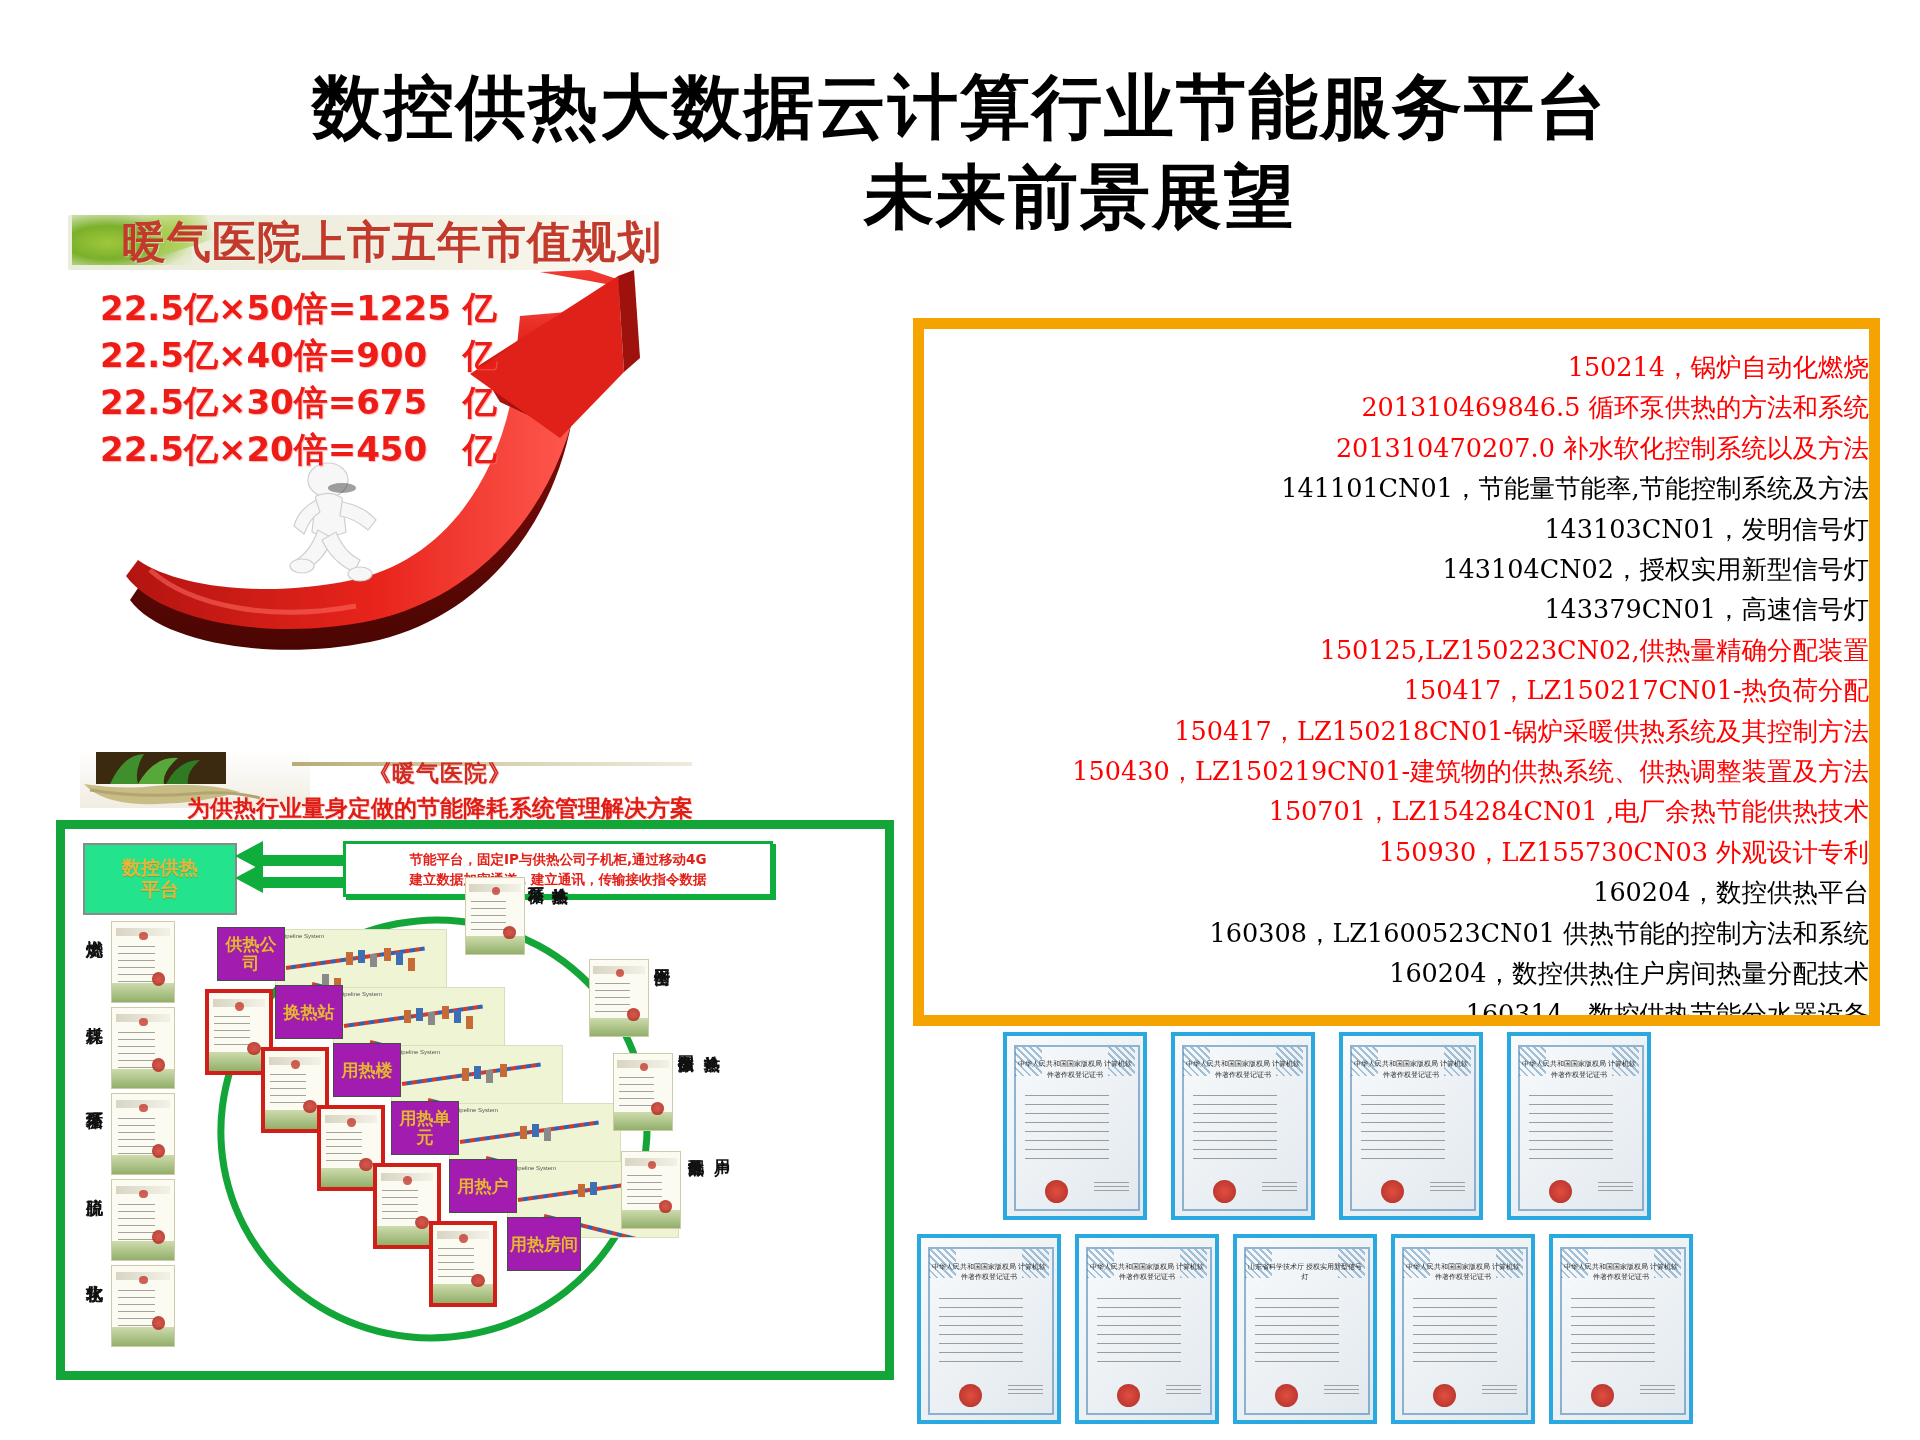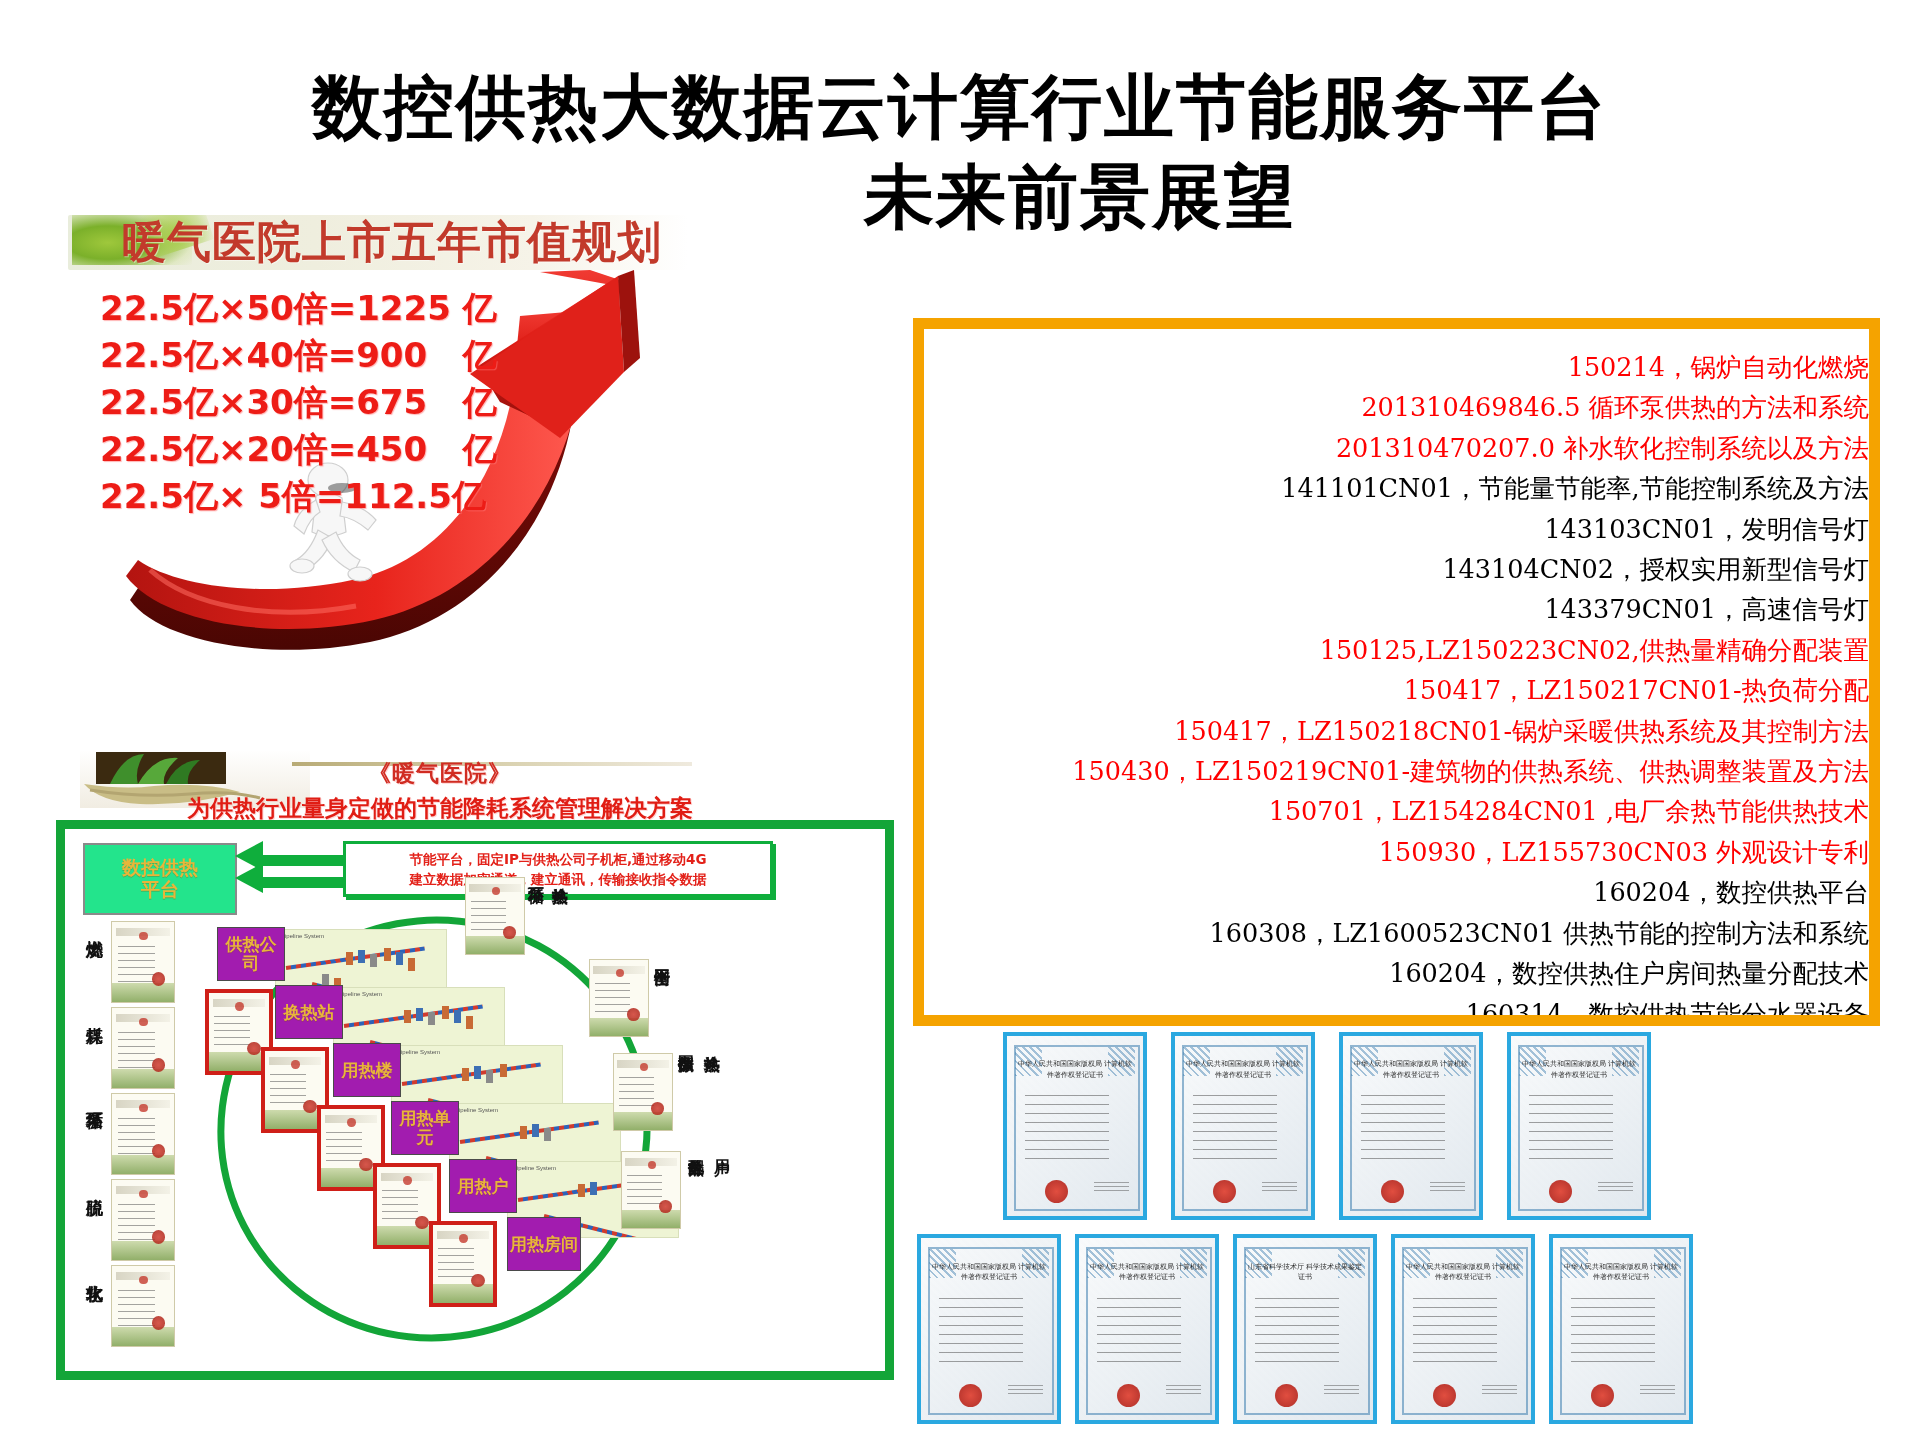--- a/index.html
+++ b/index.html
@@ -316,21 +316,20 @@
     <div class="val-leaf"></div>
     <div class="val-leaf2"></div>
     <div class="val-banner-text">暖气医院上市五年市值规划</div>
   </div>
 
   <div class="val-list">
     <div class="val-row">22.5亿×50倍=1225 亿</div>
     <div class="val-row">22.5亿×40倍=900   亿</div>
     <div class="val-row">22.5亿×30倍=675   亿</div>
     <div class="val-row">22.5亿×20倍=450   亿</div>
-    <div class="val-row">22.5亿× 5倍=112.5亿</div>
   </div>
 
   <div class="caption-grass">
     <svg width="230" height="58" viewBox="0 0 230 58" xmlns="http://www.w3.org/2000/svg">
       <rect x="16" y="2" width="130" height="32" fill="#3b2a10"></rect>
       <path d="M30 34 q14 -30 34 -30 q-10 16 -6 30 z" fill="#3f8f2c"></path>
       <path d="M58 34 q16 -28 40 -26 q-16 14 -14 26 z" fill="#57a83a"></path>
       <path d="M86 34 q12 -24 34 -24 q-14 12 -12 24 z" fill="#2f7a22"></path>
       <path d="M4 34 q40 6 70 2 q50 -4 86 6 q-50 14 -100 12 q-40 -2 -56 -20 z" fill="#c9bd86"></path>
       <path d="M10 40 q50 8 100 4 q40 -4 70 4" stroke="#b3a571" stroke-width="3" fill="none"></path>
@@ -621,21 +620,21 @@
       <div class="cgrid-body"></div>
         <div class="cgrid-sig"></div>
         <div class="cgrid-seal"></div>
     </div>
     <div class="cgrid-cell" style="left:320px;top:202px;width:136px;height:182px;">
       <div class="cgrid-paper"></div>
         <div class="cgrid-border"></div>
       <div class="cgrid-corner" style="left:6%;top:6%;"></div>
         <div class="cgrid-corner" style="right:6%;top:6%;"></div>
       <div class="cgrid-title">山东省科学技术厅
-科学技术成果鉴定证书</div>
+授权实用新型信号灯</div>
       <div class="cgrid-body"></div>
         <div class="cgrid-sig"></div>
         <div class="cgrid-seal"></div>
     </div>
     <div class="cgrid-cell" style="left:478px;top:202px;width:136px;height:182px;">
       <div class="cgrid-paper"></div>
         <div class="cgrid-border"></div>
       <div class="cgrid-corner" style="left:6%;top:6%;"></div>
         <div class="cgrid-corner" style="right:6%;top:6%;"></div>
       <div class="cgrid-title">中华人民共和国国家版权局

